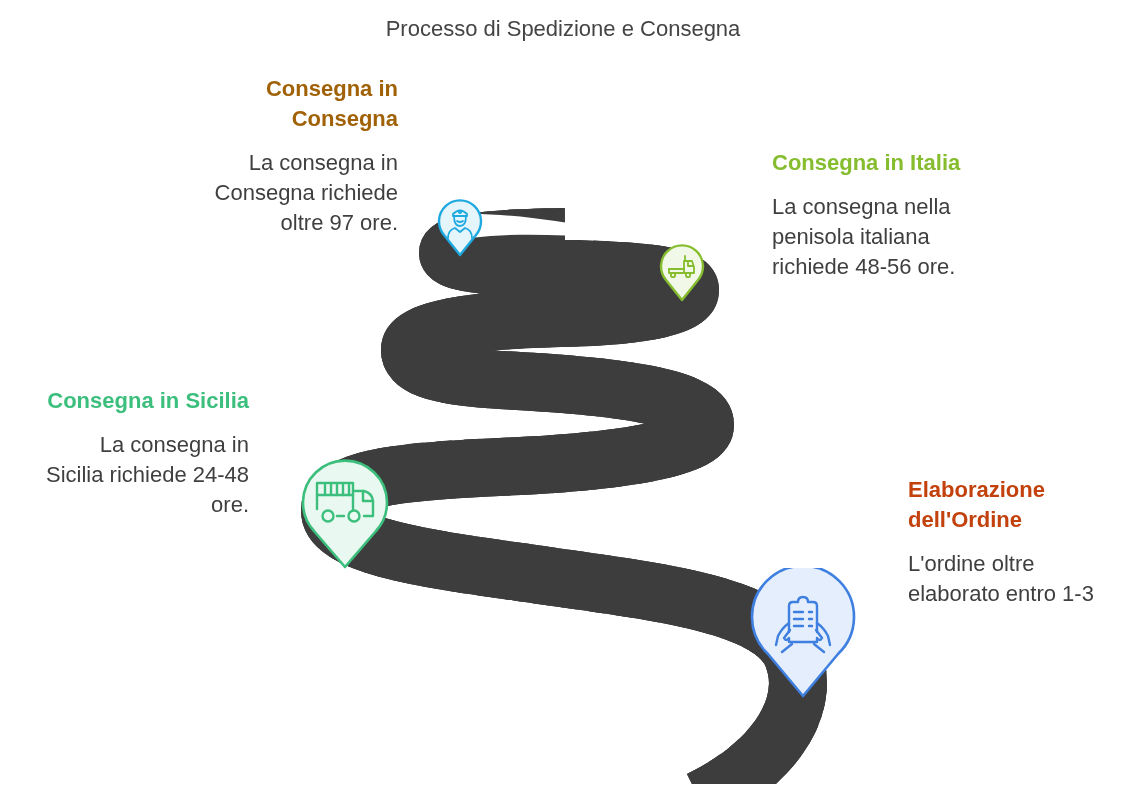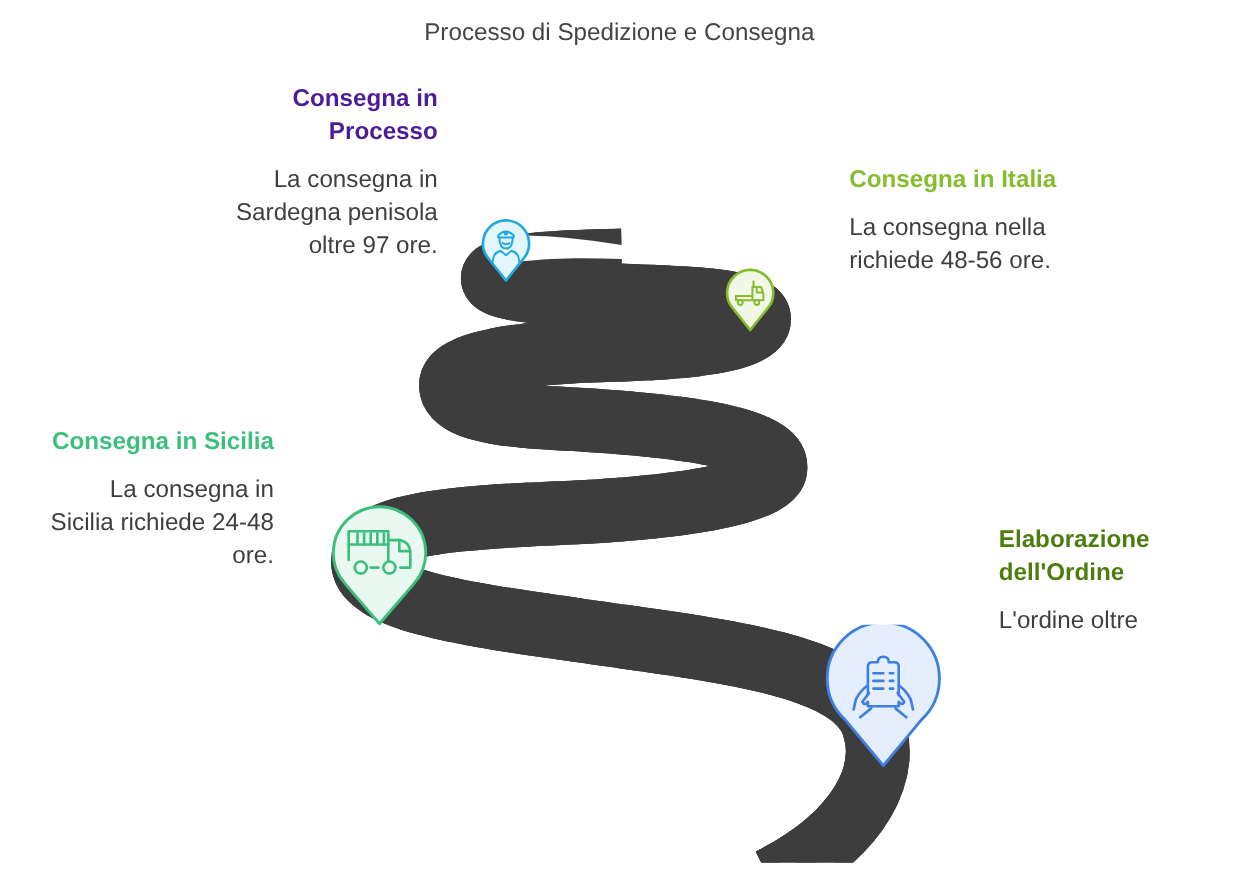--- a/index.html
+++ b/index.html
@@ -96,53 +96,55 @@
     <path d="M46 51 L55 51 M61 51 L64 51"></path>
     <path d="M46 58 L55 58 M61 58 L64 58"></path>
     <path d="M41 55 Q34 60 30 68 L28 77"></path>
     <path d="M42 62 L36 70 Q38 74 41 70 L41 74 L69 74 L69 70 Q72 74 74 70 L68 62"></path>
     <path d="M69 55 Q76 60 80 68 L82 77"></path>
     <path d="M34 84 L44 76 M76 84 L66 76"></path>
   </g>
 </svg>
 
 <div class="block right-align" style="right:744px; top:74px; width:260px;">
-  <div class="heading" style="color:#4c1d95;">
+  <div class="heading" style="color:#a16207;">
     <div>Consegna in</div>
-    <div>Processo</div>
+    <div>Consegna</div>
   </div>
   <div class="desc">
     <div>La consegna in</div>
-    <div>Sardegna penisola</div>
+    <div>Consegna richiede</div>
     <div>oltre 97 ore.</div>
   </div>
 </div>
 
 <div class="block left-align" style="left:744px; top:148px; width:260px;margin-left:28px;">
   <div class="heading" style="color:#86bd2e;">
     <div>Consegna in Italia</div>
   </div>
   <div class="desc">
     <div>La consegna nella</div>
+    <div>penisola italiana</div>
     <div>richiede 48-56 ore.</div>
   </div>
 </div>
 
 <div class="block right-align" style="right:893px; top:386px; width:260px;">
   <div class="heading" style="color:#3cbf7d;">
     <div>Consegna in Sicilia</div>
   </div>
   <div class="desc">
     <div>La consegna in</div>
     <div>Sicilia richiede 24-48</div>
     <div>ore.</div>
   </div>
 </div>
 
 <div class="block left-align" style="left:908px; top:475px; width:230px;">
-  <div class="heading" style="color:#4d7c0f;">
+  <div class="heading" style="color:#c2410c;">
     <div>Elaborazione</div>
     <div>dell'Ordine</div>
   </div>
   <div class="desc">
     <div>L'ordine oltre</div>
+    <div>elaborato entro 1-3</div>
   </div>
 </div>
 
 </body></html>

